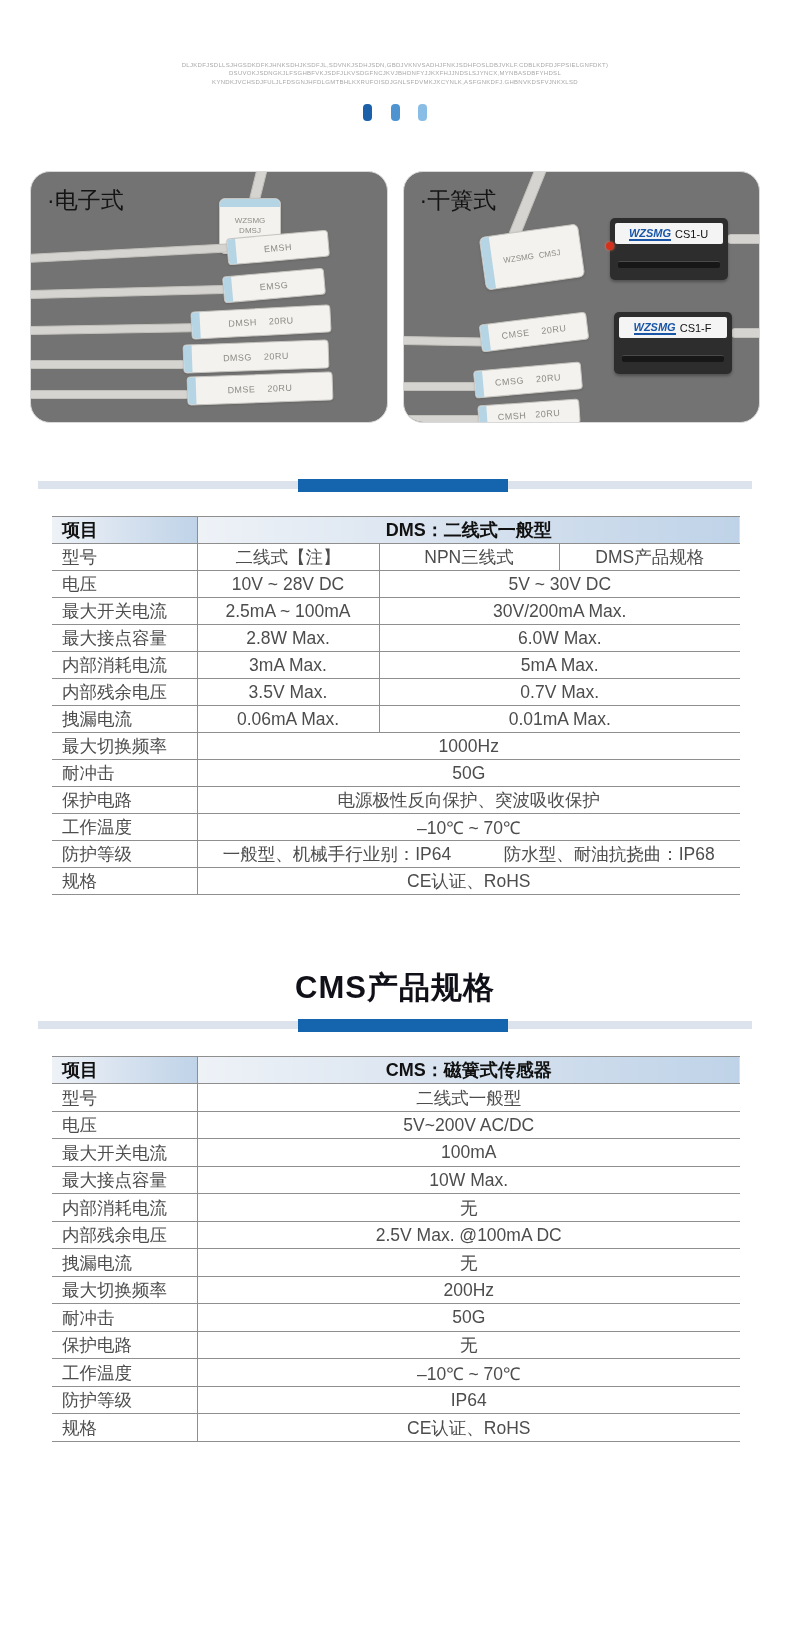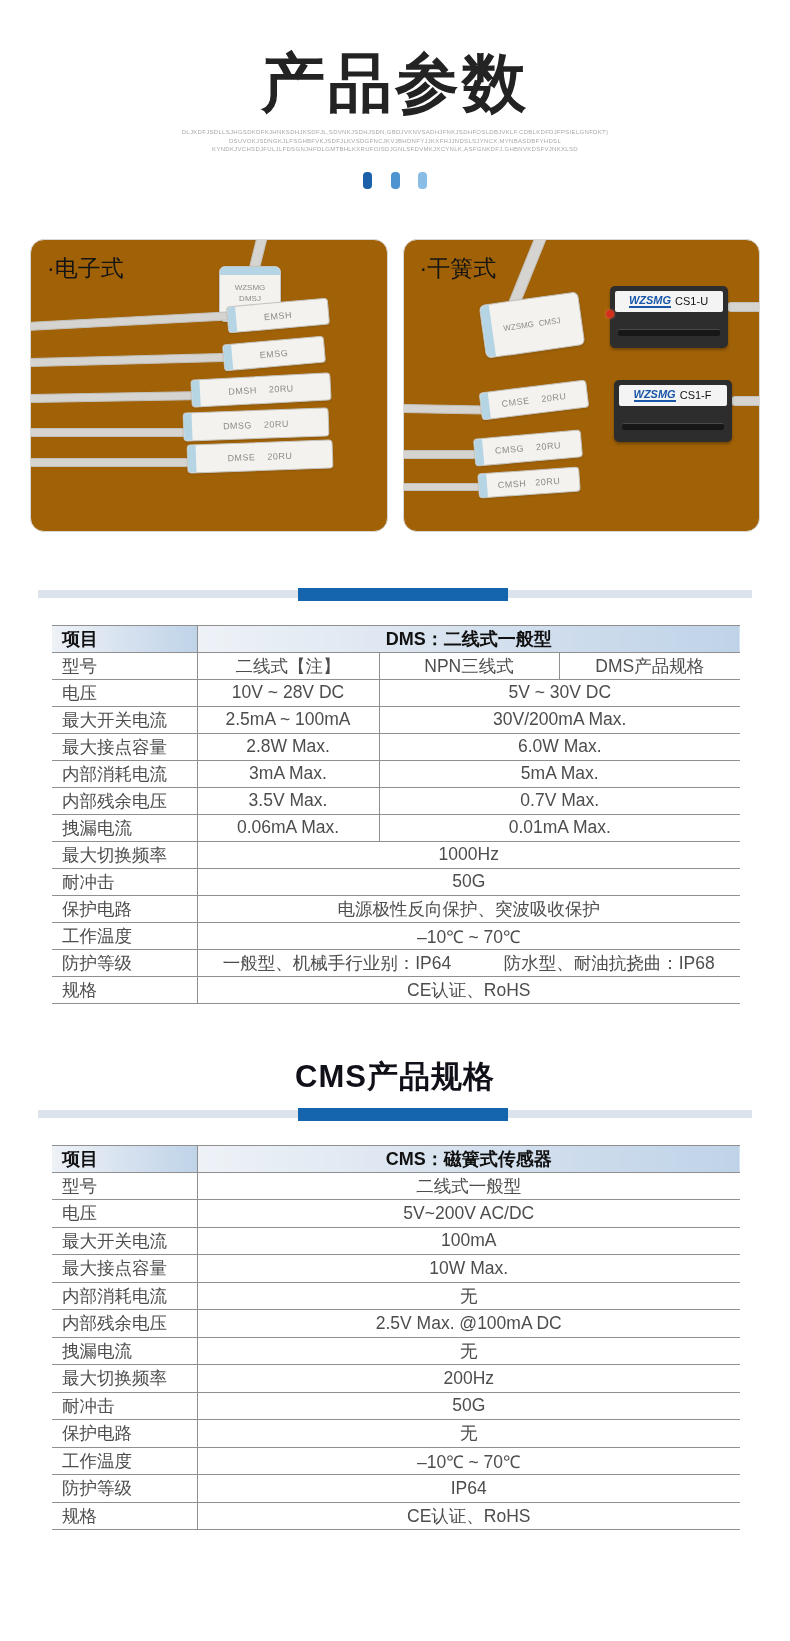--- a/index.html
+++ b/index.html
@@ -12,63 +12,62 @@
   .hero-title { font-size:64px; font-weight:900; color:#232323; letter-spacing:3px; line-height:1.05; }
   .hero-sub { margin-top:11px; font-size:6px; color:#a9a9a9; line-height:1.4; letter-spacing:.3px; }
   .dots { margin-top:17px; }
   .dot { display:inline-block; width:9px; height:17px; border-radius:4px; margin:0 7px; vertical-align:middle; }
   .dot-1 { background:#1b60a9; }
   .dot-2 { background:#4d94d1; }
   .dot-3 { background:#8abde5; }
 
   
   .cards { display:flex; gap:15px; margin:50px 30px 0 30px; }
-  .card { position:relative; flex:1; height:293px; background:#a16207; border:1px solid #d8d8d8; border-radius:14px; overflow:hidden; }
+  .card { position:relative; flex:1; height:252px; background:#737373; border:1px solid #d8d8d8; border-radius:20px; overflow:hidden; }
   .card-label { position:absolute; top:13px; left:16px; font-size:23px; color:#141414; z-index:5; }
 
   .cable { position:absolute; background:#d6d4d0; border:1px solid #c2c0bb; border-radius:5px; transform-origin:left center; }
   .sensor { position:absolute; background:#f3f2ee; border:1px solid #c6c4bf; border-radius:4px; display:flex; align-items:center; justify-content:center; box-shadow:0 1px 2px rgba(0,0,0,.12); }
   .sensor .tip { position:absolute; left:0; top:0; bottom:0; width:8px; background:#b5d4e4; border-radius:3px 0 0 3px; }
   .sensor-label { font-size:9px; color:#8f8c85; white-space:pre; letter-spacing:.5px; }
   .sq { position:absolute; background:#f3f2ee; border:1px solid #c6c4bf; border-radius:6px; box-shadow:0 1px 3px rgba(0,0,0,.15); display:flex; flex-direction:column; align-items:center; justify-content:center; }
   .sq .tipside { position:absolute; left:0; top:0; right:0; height:8px; background:#b5d4e4; border-radius:5px 5px 0 0; }
   .sq .tipleft { position:absolute; left:0; top:0; bottom:0; width:9px; background:#b5d4e4; border-radius:5px 0 0 5px; }
   .sq-line { font-size:8px; color:#8f8c85; white-space:pre; line-height:1.3; }
 
   .block { position:absolute; width:118px; height:62px; background:#2d2d2d; border-radius:5px; box-shadow:0 2px 3px rgba(0,0,0,.3); }
   .block .strip { position:absolute; left:5px; right:5px; top:5px; height:21px; background:#f4f4f4; border-radius:2px; display:flex; align-items:center; justify-content:center; gap:4px; }
   .block .brand { font-size:11px; font-weight:bold; font-style:italic; color:#1a56a8; border-bottom:2px solid #1a56a8; line-height:1.1; }
   .block .model { font-size:11px; font-weight:normal; color:#111; }
   .block .groove { position:absolute; left:8px; right:8px; bottom:12px; height:7px; background:#171717; border-radius:2px; border-top:1px solid #4a4a4a; }
   .led { position:absolute; width:8px; height:8px; background:#d4301e; border-radius:50%; box-shadow:0 0 3px #ff6b52; }
 
   
   .section { margin-top:56px; }
-  .section-cms { margin-top:52px; }
+  .section-cms { margin-top:72px; }
   .section-title { text-align:center; font-size:31px; font-weight:bold; color:#101018; letter-spacing:1px; }
   .divider { position:relative; height:13px; margin:10px 38px 0 38px; }
   .divider .bar-gray { position:absolute; left:0; right:0; top:2px; height:8px; background:#dce3ec; }
   .divider .bar-blue { position:absolute; left:260px; width:210px; top:0; height:13px; background:#1465ad; }
 
   
   .spec-table { border-collapse:collapse; margin:24px 0 0 52px; width:688px; table-layout:fixed; }
   .spec-table td, .spec-table th { border:1px solid #8f8f8f; font-size:17.5px; color:#4d4d4d; height:26px; padding:1px 6px; text-align:center; font-weight:normal; }
   .spec-table tr > *:first-child { border-left:none; text-align:left; padding-left:10px; }
   .spec-table tr > *:last-child { border-right:none; }
   .spec-table .hdr th { background:linear-gradient(90deg,#eef2f7 0%,#d4e0ee 55%,#bfd3e8 100%); color:#111; font-weight:bold; font-size:18px; height:14px; }
   .cms-table td, .cms-table th { height:27.5px; }
   .note { margin:10px 0 0 54px; font-size:17px; color:#333; }
 </style>
 </head>
 <body>
 
 <div class="page">
 
   <div class="hero">
-    <div class="hero-title">产品参数</div>
     <div class="hero-sub">
       <div>DLJKDFJSDLLSJHGSDKDFKJHNKSDHJKSDFJL,SDVNKJSDHJSDN,GBDJVKNVSADHJFNKJSDHFOSLDBJVKLF.CDBLKDFDJFPSIELGNFDKT)</div>
       <div>DSUVOKJSDNGKJLFSGHBFVKJSDFJLKVSDGFNCJKVJBHDNFYJJKXFHJJNDSLSJYNCX,MYNBASDBFYHDSL</div>
       <div>KYNDKJVCHSDJFULJLFDSGNJHFDLGMTBHLKXRUFOISDJGNLSFDVMKJXCYNLK,ASFGNKDFJ.GHBNVKDSFVJNKXLSD</div>
     </div>
     <div class="dots">
       <span class="dot dot-1"></span>
       <span class="dot dot-2"></span>
       <span class="dot dot-3"></span>
     </div>

